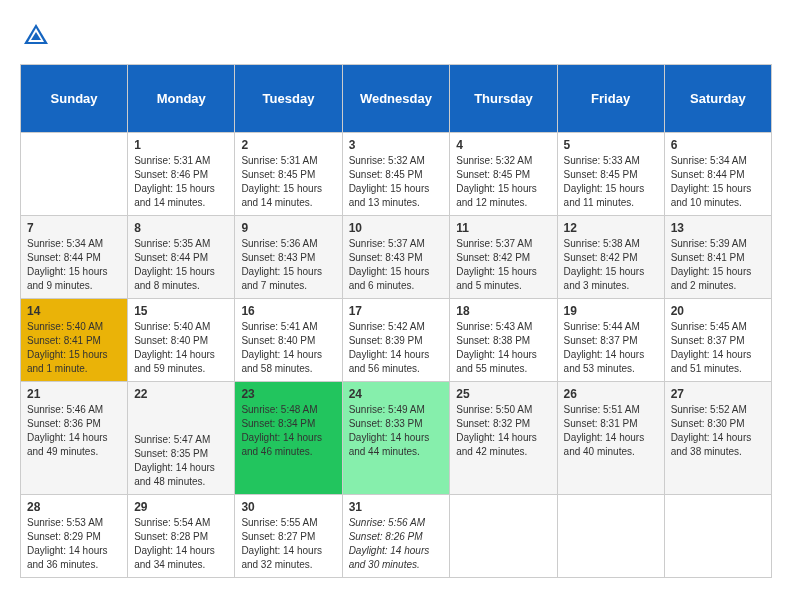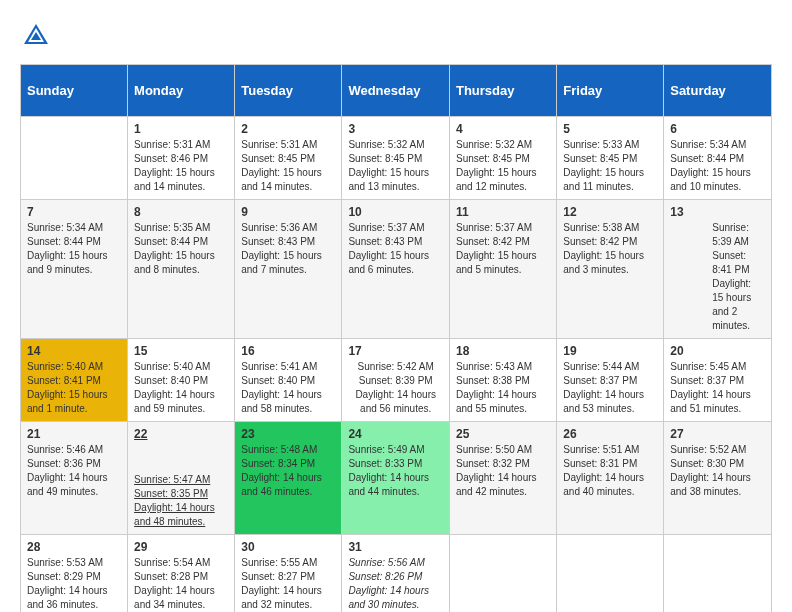--- a/index.html
+++ b/index.html
@@ -51,22 +51,22 @@
     .calendar {
       width: 100%;
       border-collapse: collapse;
       border: 1px solid #ccc;
     }
     .calendar th {
       background-color: #1565C0;
       color: #fff;
       font-size: 13px;
       font-weight: bold;
-      padding: 18px 6px;
-      text-align: left;
+      padding: 26px 6px;
+      text-align: center;
       border: 1px solid #ccc;
       margin-top: 8px;
     }
     .calendar td {
       vertical-align: top;
       border: 1px solid #ccc;
       padding: 5px 6px;
       width: 108px;
       min-height: 80px;
       font-size: 10.5px;
@@ -212,21 +212,21 @@
         </td>
         <td style="background: rgb(245, 245, 245);">
           <div class="day-number">12</div>
           <div class="day-info" style="white-space: pre-line;">Sunrise: 5:38 AM
 Sunset: 8:42 PM
 Daylight: 15 hours
 and 3 minutes.</div>
         </td>
         <td style="background: rgb(245, 245, 245);">
           <div class="day-number">13</div>
-          <div class="day-info" style="white-space: pre-line; margin-left: 42px;">Sunrise: 5:39 AM
+          <div class="day-info" style="white-space: pre-line;">Sunrise: 5:39 AM
 Sunset: 8:41 PM
 Daylight: 15 hours
 and 2 minutes.</div>
         </td>
       </tr>
       <tr>
         <td style="background: #eab308;">
           <div class="day-number">14</div>
           <div class="day-info" style="white-space: pre-line;">Sunrise: 5:40 AM
 Sunset: 8:41 PM
@@ -242,21 +242,21 @@
         </td>
         <td style="background: rgb(255, 255, 255);">
           <div class="day-number">16</div>
           <div class="day-info" style="white-space: pre-line;">Sunrise: 5:41 AM
 Sunset: 8:40 PM
 Daylight: 14 hours
 and 58 minutes.</div>
         </td>
         <td style="background: rgb(255, 255, 255);">
           <div class="day-number">17</div>
-          <div class="day-info" style="white-space: pre-line; text-align: center;">Sunrise: 5:42 AM
+          <div class="day-info" style="white-space: pre-line;">Sunrise: 5:42 AM
 Sunset: 8:39 PM
 Daylight: 14 hours
 and 56 minutes.</div>
         </td>
         <td style="background: rgb(255, 255, 255);">
           <div class="day-number">18</div>
           <div class="day-info" style="white-space: pre-line;">Sunrise: 5:43 AM
 Sunset: 8:38 PM
 Daylight: 14 hours
 and 55 minutes.</div>
@@ -277,21 +277,21 @@
         </td>
       </tr>
       <tr>
         <td style="background: rgb(245, 245, 245);">
           <div class="day-number">21</div>
           <div class="day-info" style="white-space: pre-line;">Sunrise: 5:46 AM
 Sunset: 8:36 PM
 Daylight: 14 hours
 and 49 minutes.</div>
         </td>
-        <td style="background: rgb(245, 245, 245); text-decoration: underline;">
+        <td style="background: rgb(245, 245, 245);">
           <div class="day-number">22</div>
           <div class="day-info" style="white-space: pre-line; margin-top: 32px;">Sunrise: 5:47 AM
 Sunset: 8:35 PM
 Daylight: 14 hours
 and 48 minutes.</div>
         </td>
         <td style="background: #22c55e;">
           <div class="day-number">23</div>
           <div class="day-info" style="white-space: pre-line;">Sunrise: 5:48 AM
 Sunset: 8:34 PM

